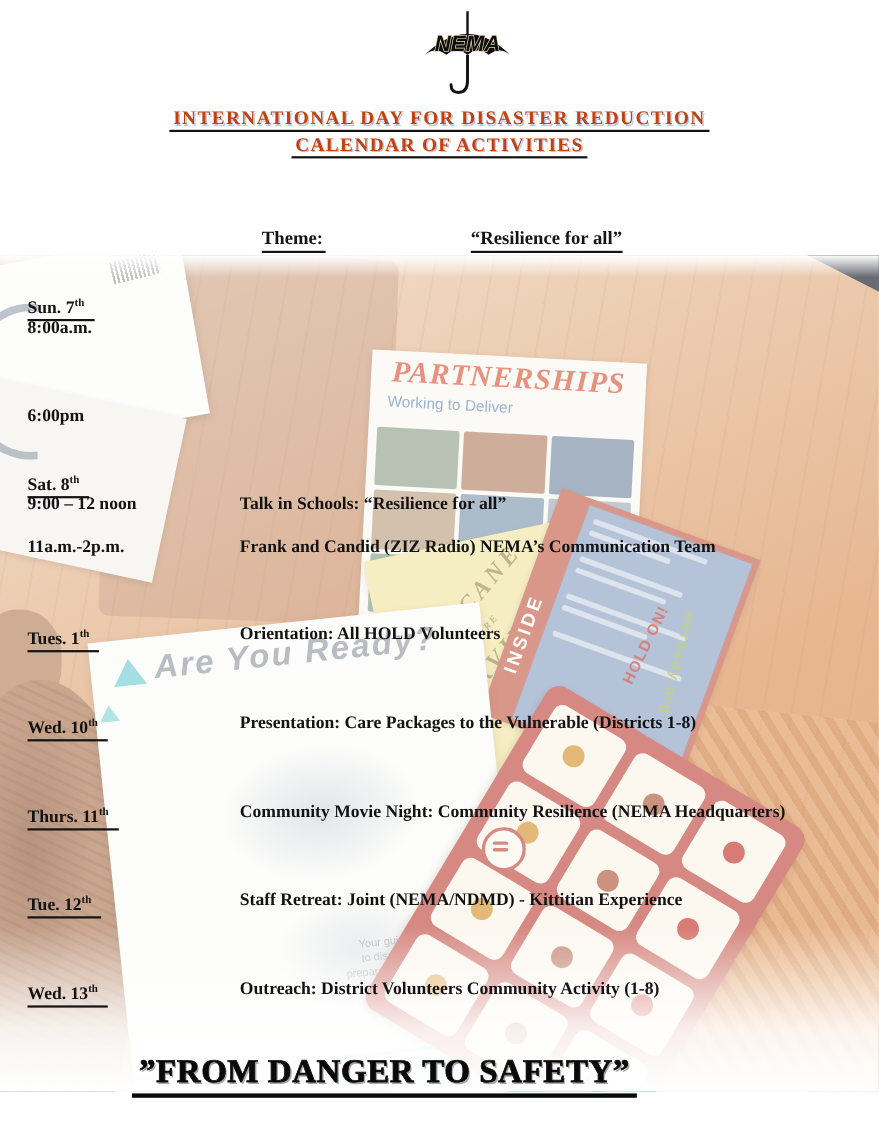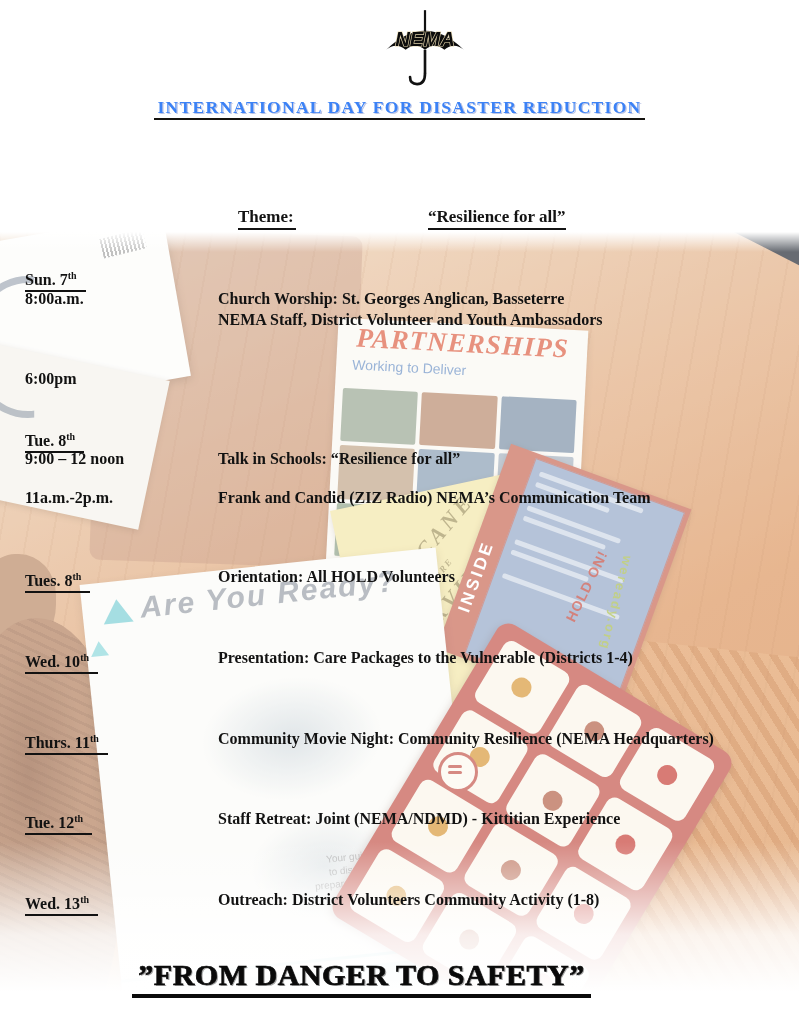--- a/index.html
+++ b/index.html
@@ -91,35 +91,35 @@
   .wash{position:absolute;inset:0;background:rgba(255,255,255,.30);}
   .fade-top{position:absolute;left:0;top:0;width:100%;height:20px;
         background:linear-gradient(#fff, rgba(255,255,255,0));}
   .fade-bottom{position:absolute;left:0;bottom:0;width:100%;height:150px;
         background:linear-gradient(rgba(255,255,255,0) 0%, rgba(255,255,255,.85) 62%, #fff 100%);}
 
   
   .content{position:absolute;inset:0;z-index:10;}
   .logo{position:absolute;left:381px;top:8px;width:88px;height:80px;}
   .title-line{position:absolute;left:0;width:799px;text-align:center;
-        font:700 17.5px/20px "Liberation Serif",serif;color:#3b82f6;letter-spacing:1.3px;
+        font:700 17.5px/20px "Liberation Serif",serif;color:#c2410c;letter-spacing:1.3px;
         text-shadow:1.3px 1.2px 0 rgba(150,165,215,.65);}
   .title-line .u{border-bottom:2px solid #15130f;padding:0 3px 1px 3px;}
   #t1{top:97px;} #t2{top:121px;}
   #t3{top:145px;font-style:italic;font-size:18px;letter-spacing:1px;}
   sup.tiny{font-size:9px;vertical-align:super;letter-spacing:0;}
   .theme-label{position:absolute;left:238px;top:207px;font:700 17px "Liberation Serif",serif;
         border-bottom:2px solid #141414;padding:0 2px 1px 0;}
   .theme-value{position:absolute;left:428px;top:207px;font:700 17px "Liberation Serif",serif;
         border-bottom:2px solid #141414;padding-bottom:1px;}
   .sched{position:absolute;font:700 16px/21px "Liberation Serif",serif;color:#121212;white-space:nowrap;}
   .dayspan{display:inline-block;border-bottom:2px solid #121212;padding:0 9px 0 0;}
   .dayspan sup{font-size:10px;vertical-align:super;}
   .col-l{left:25px;} .col-r{left:218px;}
-  .slogan{position:absolute;left:16px;top:958px;width:691px;text-align:center;}
+  .slogan{position:absolute;left:4px;top:958px;width:691px;text-align:center;}
   .slogan span{display:inline-block;font:700 30px/34px "Liberation Serif",serif;color:#0a0a0a;
         letter-spacing:.5px;border-bottom:4px solid #0a0a0a;padding:0 6px 2px 6px;
         -webkit-text-stroke:.7px #0a0a0a;text-shadow:1.4px 1.2px 0 rgba(0,0,0,.35);}
 </style>
 </head>
 <body>
 
 <div class="page">
 
   <div class="photo">
@@ -220,51 +220,50 @@
       <line x1="50" y1="2" x2="50" y2="30" stroke="#111" stroke-width="2.5"></line>
       <path d="M6,47 Q50,4 94,47 Q83,38 72,47 Q61,38 50,47 Q39,38 28,47 Q17,38 6,47 Z" fill="#0d0d0d"></path>
       <text x="50" y="43" text-anchor="middle" font-family="Liberation Sans, sans-serif" font-weight="bold" font-style="italic" font-size="23" fill="#0d0d0d" stroke="#e6d7ae" stroke-width="1.4" paint-order="stroke">NEMA</text>
       <line x1="50" y1="47" x2="50" y2="74" stroke="#111" stroke-width="3"></line>
       <path d="M50,74 Q50,86 41,86 Q33,86 33,78" fill="none" stroke="#111" stroke-width="3" stroke-linecap="round"></path>
     </svg>
 
     <div class="title-line" id="t1">
       <span class="u">INTERNATIONAL DAY FOR DISASTER REDUCTION</span>
     </div>
+    <div class="title-line" id="t2">
+      <span class="u">CALENDAR OF ACTIVITIES</span>
+    </div>
 
     <div class="theme-label">Theme:</div>
     <div class="theme-value">“Resilience for all”</div>
 
     <div class="sched col-l" style="top:265px">
       <span class="dayspan"><span>Sun. 7</span><sup>th</sup></span>
     </div>
     <div class="sched col-l" style="top:288px">8:00a.m.</div>
-    <div class="sched col-r" style="top:288px">
-      <div>Church Worship: St. Georges Anglican, Basseterre</div>
-      <div>NEMA Staff, District Volunteer and Youth Ambassadors</div>
-    </div>
     <div class="sched col-l" style="top:368px">6:00pm</div>
 
     <div class="sched col-l" style="top:426px">
-      <span class="dayspan"><span>Tue. 8</span><sup>th</sup></span>
+      <span class="dayspan"><span>Sat. 8</span><sup>th</sup></span>
     </div>
     <div class="sched col-l" style="top:448px">9:00 – 12 noon</div>
     <div class="sched col-r" style="top:448px">Talk in Schools: “Resilience for all”</div>
     <div class="sched col-l" style="top:487px">11a.m.-2p.m.</div>
     <div class="sched col-r" style="top:487px">Frank and Candid (ZIZ Radio) NEMA’s Communication Team</div>
 
     <div class="sched col-l" style="top:566px">
-      <span class="dayspan"><span>Tues. 8</span><sup>th</sup></span>
+      <span class="dayspan"><span>Tues. 1</span><sup>th</sup></span>
     </div>
     <div class="sched col-r" style="top:566px">Orientation: All HOLD Volunteers</div>
 
     <div class="sched col-l" style="top:647px">
       <span class="dayspan"><span>Wed. 10</span><sup>th</sup></span>
     </div>
-    <div class="sched col-r" style="top:647px">Presentation: Care Packages to the Vulnerable (Districts 1-4)</div>
+    <div class="sched col-r" style="top:647px">Presentation: Care Packages to the Vulnerable (Districts 1-8)</div>
 
     <div class="sched col-l" style="top:728px">
       <span class="dayspan"><span>Thurs. 11</span><sup>th</sup></span>
     </div>
     <div class="sched col-r" style="top:728px">Community Movie Night: Community Resilience (NEMA Headquarters)</div>
 
     <div class="sched col-l" style="top:808px">
       <span class="dayspan"><span>Tue. 12</span><sup>th</sup></span>
     </div>
     <div class="sched col-r" style="top:808px">Staff Retreat: Joint (NEMA/NDMD) - Kittitian Experience</div>

